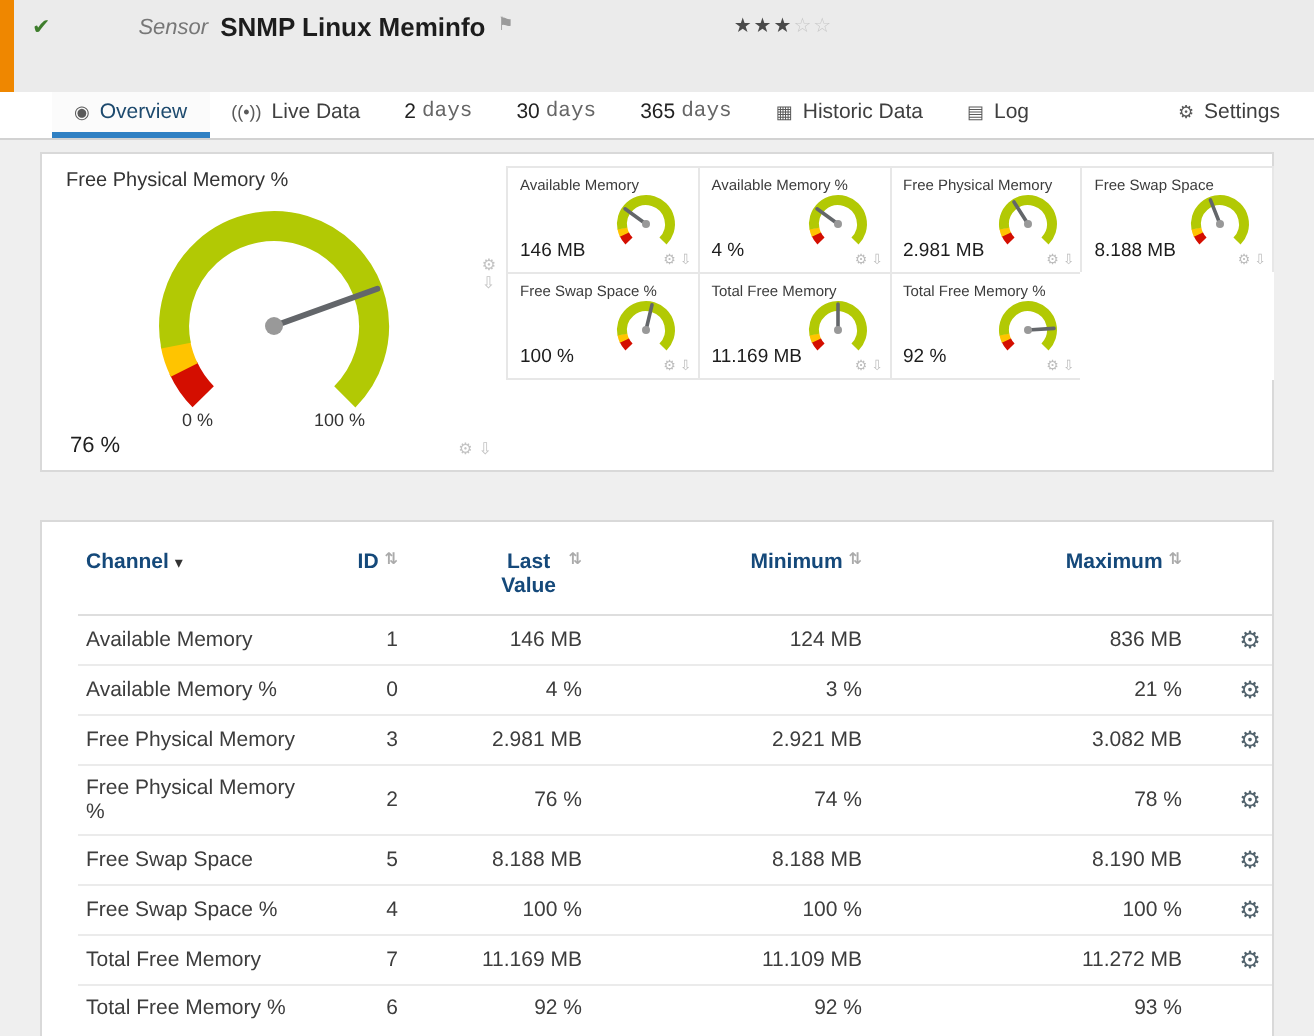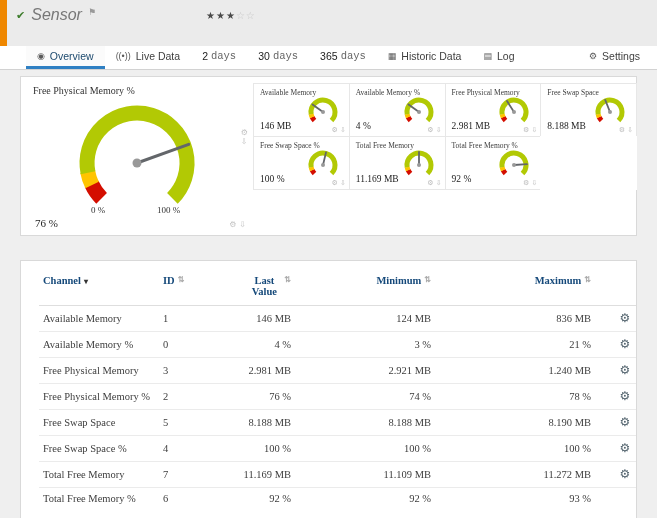--- a/index.html
+++ b/index.html
@@ -6,40 +6,40 @@
   body{
     width:657px;height:518px;background:#efefef;
     font-family:"Liberation Sans","DejaVu Sans",sans-serif;
     color:#333;position:relative;
   }
   
   header{position:relative;height:46px;background:#ebebeb;}
   .status-stripe{position:absolute;left:0;top:0;width:7px;height:46px;background:var(--accent,#ef8700);}
   .title-row{display:flex;align-items:center;gap:6px;padding:6px 0 0 16px;}
   .check{color:var(--ok-green,#3e7d2c);font-size:11px;}
-  .kind{font-style:italic;color:#777;font-size:16px;}
+  .kind{font-style:italic;color:#777;font-size:11px;margin-left:38px;}
   .sensor-title{font-weight:bold;color:#1d1d1d;font-size:13px;}
   .flag{color:#9a9a9a;font-size:9px;align-self:flex-start;margin-top:1px;}
   .stars{margin-left:104px;font-size:10px;letter-spacing:1px;cursor:pointer;}
   .stars-filled{color:#4a4a4a;}
   .stars-empty{color:#c8c8c8;}
   .status-row{padding:2px 0 0 18px;}
   .status{font-size:10px;font-weight:bold;color:#3a3a3a;}
   
   nav#tabs{display:flex;align-items:stretch;height:23px;background:#fff;
     border-bottom:1px solid #d2d2d2;padding-left:26px;font-size:10.5px;}
   .tab{display:flex;align-items:center;gap:5px;padding:0 11px;color:#3f3f3f;
     border-bottom:3px solid transparent;box-sizing:border-box;cursor:pointer;white-space:nowrap;}
   .tab.active{color:#1d4a6e;background:#fbfbfb;border-bottom-color:var(--tab-active,#2f80c3);}
   .tab-icon{font-size:9px;color:#5a5a5a;}
   .tab-num{color:#222;}
   .tab-num + .tab-label{color:#666;margin-left:-2px;font-family:Liberation Mono, monospace;}
   .push-right{margin-left:auto;margin-right:6px;}
   
-  .panel{margin:6px 20px 0;background:#fff;border:1px solid #d9d9d9;box-sizing:border-box;font-family:Liberation Serif, serif;}
+  .panel{margin:6px 20px 0;background:#fff;border:1px solid #d9d9d9;box-sizing:border-box;}
   .gauges-panel{height:160px;display:flex;}
   
   .big-gauge{width:232px;flex:none;position:relative;}
   .bg-title{position:absolute;left:12px;top:8px;font-size:10px;color:#333;}
   .big-svg{position:absolute;left:12px;top:24px;}
   .bg-value{position:absolute;left:14px;bottom:6px;font-size:11px;color:#1f1f1f;}
   .bg-scale-min{position:absolute;left:70px;bottom:20px;font-size:9px;color:#333;}
   .bg-scale-max{position:absolute;left:136px;bottom:20px;font-size:9px;color:#333;}
   .bg-side-icons{position:absolute;right:5px;top:52px;display:flex;flex-direction:column;gap:1px;
     font-size:8px;color:#c3c3c3;line-height:1;cursor:pointer;}
@@ -56,40 +56,41 @@
   .tile-icons{position:absolute;right:3px;bottom:2px;display:flex;gap:2px;
     font-size:7px;color:#bdbdbd;cursor:pointer;}
   
   .table-panel{margin-top:24px;height:262px;padding:8px 18px 10px;overflow:hidden;}
   table{width:100%;border-collapse:collapse;table-layout:fixed;}
   th{vertical-align:top;padding:6px 4px 8px;font-size:10.5px;font-weight:bold;
     color:var(--th-navy,#15497a);border-bottom:1px solid #dedede;cursor:pointer;}
   td{padding:5px 4px;font-size:10.5px;color:#3d3d3d;}
   tbody tr + tr td{border-top:1px solid #ebebeb;}
   .col-channel{width:112px;text-align:left;}
-  .col-id{width:36px;text-align:left;}
+  .col-id{width:36px;text-align:right;}
   .col-last{width:84px;text-align:right;}
   .col-min{width:132px;text-align:right;}
   .col-max{width:152px;text-align:right;}
   .col-action{width:52px;text-align:center;}
   th.col-last .th-label{display:inline-block;max-width:34px;text-align:center;vertical-align:top;}
   .sort{font-size:8px;color:#ababab;margin-left:3px;vertical-align:top;}
   .caret{font-size:8px;color:#333;margin-left:3px;}
   .row-gear{color:#53646e;font-size:12px;cursor:pointer;}
 </style>
 </head>
 <body>
 
 <div class="page">
 
   <header>
     <div class="status-stripe"></div>
     <div class="title-row">
       <span class="check">✔</span>
       <span class="kind">Sensor</span>
+      <span class="sensor-title">SNMP Linux Meminfo</span>
       <span class="flag">⚑</span>
       <span class="stars"><span class="stars-filled">★★★</span><span class="stars-empty">☆☆</span></span>
     </div>
   </header>
 
   <nav id="tabs">
       <div class="tab active">
         <span class="tab-icon">◉</span>
         <span class="tab-label">Overview</span>
       </div>
@@ -282,21 +283,21 @@
             <td class="col-last">4 %</td>
             <td class="col-min">3 %</td>
             <td class="col-max">21 %</td>
             <td class="col-action"><span class="row-gear">⚙</span></td>
           </tr>
           <tr>
             <td class="col-channel">Free Physical Memory</td>
             <td class="col-id">3</td>
             <td class="col-last">2.981 MB</td>
             <td class="col-min">2.921 MB</td>
-            <td class="col-max">1.240 MB</td>
+            <td class="col-max">3.082 MB</td>
             <td class="col-action"><span class="row-gear">⚙</span></td>
           </tr>
           <tr>
             <td class="col-channel">Free Physical Memory %</td>
             <td class="col-id">2</td>
             <td class="col-last">76 %</td>
             <td class="col-min">74 %</td>
             <td class="col-max">78 %</td>
             <td class="col-action"><span class="row-gear">⚙</span></td>
           </tr>

